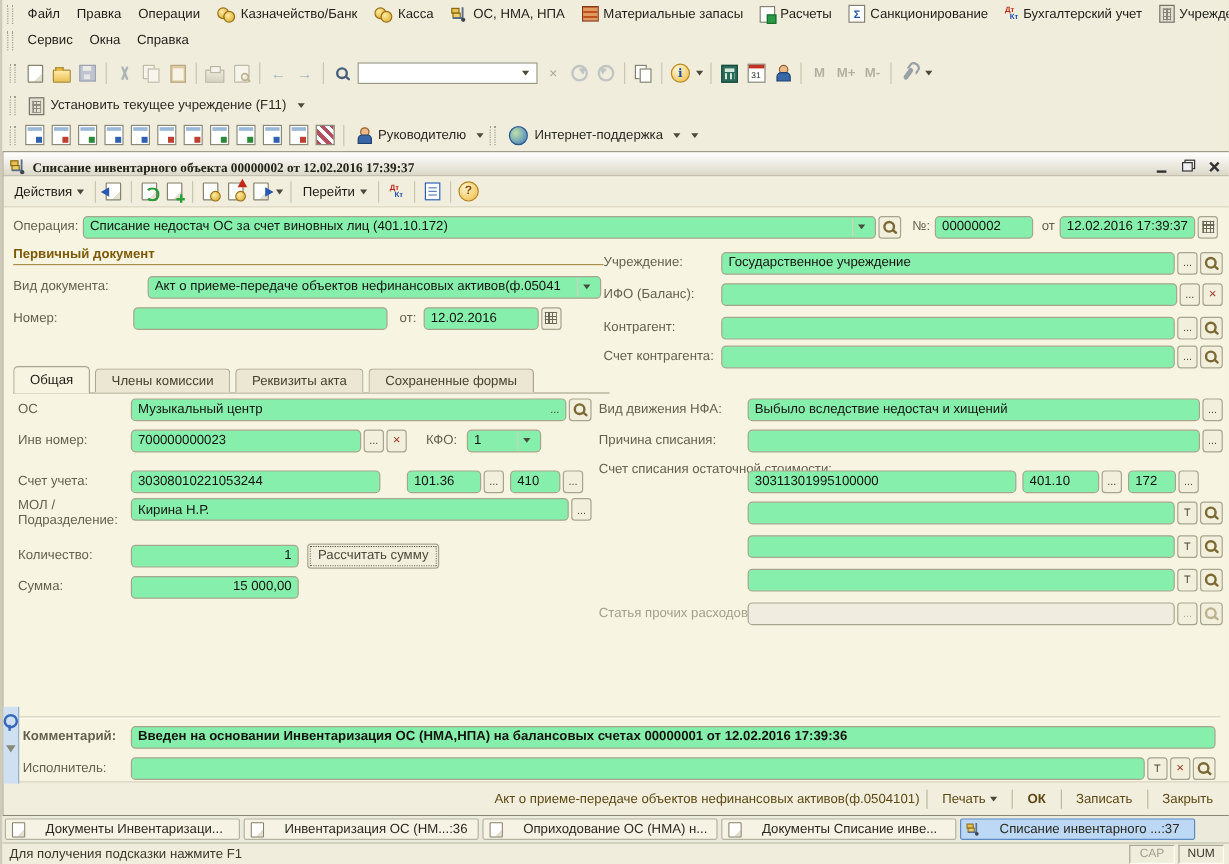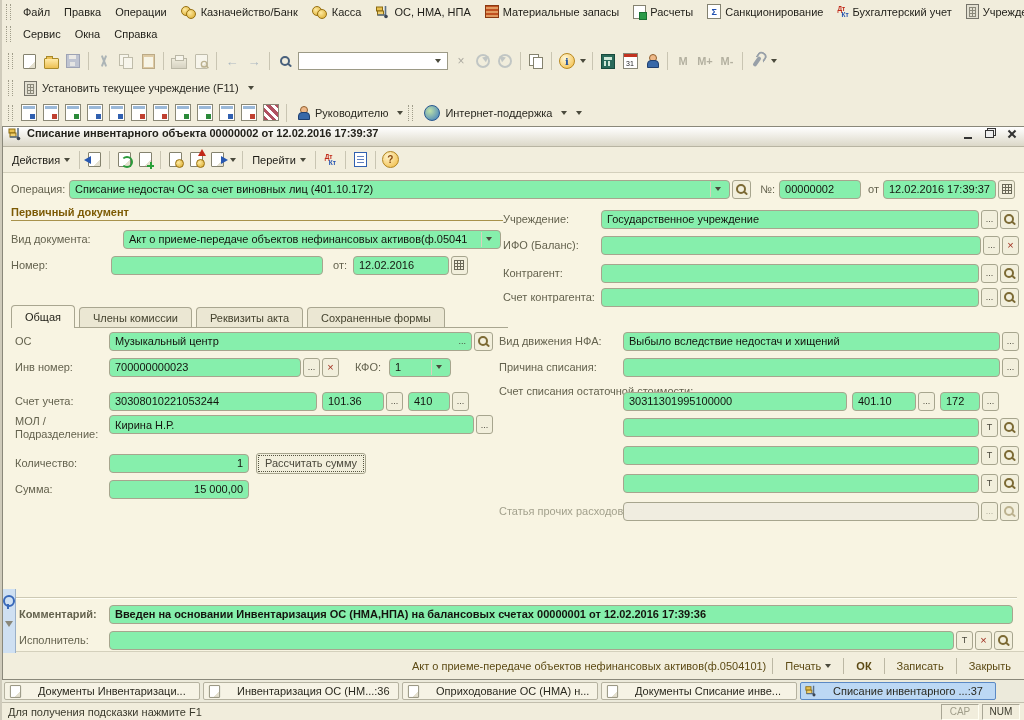--- a/index.html
+++ b/index.html
@@ -103,21 +103,21 @@
   .fbtn{height:19px;min-width:17px;box-sizing:border-box;background:#f2efdc;border:1px solid #a7a58e;border-radius:3px;display:flex;align-items:center;justify-content:center;font-size:9px;color:#4a483c;margin-left:2px;padding:0 2px;flex:none;}
   .calgrid{width:10px;height:10px;background:repeating-linear-gradient(0deg,#6a6858 0 1px,transparent 1px 3px),repeating-linear-gradient(90deg,#6a6858 0 1px,transparent 1px 3px);}
   .row{position:absolute;display:flex;align-items:center;height:20px;}
   .dis .fld{background:#f0ede0;}
   .dis .lbl{color:#a3a18d;}
   .dis .fbtn{color:#b0ae9c;}
   .dis .mg{opacity:.45;}
 
   
   .win{position:absolute;left:0;top:126px;width:1024px;height:554px;border:1px solid #8a887a;background:#f8f4e2;box-sizing:border-box;display:flex;flex-direction:column;}
-  .titlebar{height:19px;background:linear-gradient(#ffffff,#dcd8c8);display:flex;align-items:flex-start;gap:5px;padding:0 5px;border-bottom:1px solid #b8b4a2;}
+  .titlebar{height:19px;background:linear-gradient(#ffffff,#dcd8c8);display:flex;align-items:flex-end;gap:5px;padding:0 5px;border-bottom:1px solid #b8b4a2;font-family:Liberation Serif, serif;}
   .titlebar .t{font-weight:bold;color:#22211a;flex:1;white-space:nowrap;overflow:hidden;}
   .wb{width:17px;height:14px;display:flex;align-items:center;justify-content:center;position:relative;}
   .wb-min::before{content:"";width:8px;height:2px;background:#333;margin-top:7px;}
   .wb-rst::before{content:"";width:7px;height:6px;border:1px solid #333;background:#eee;box-shadow:2px -2px 0 -1px #eee,2px -2px 0 0 #333;}
   .wb-cls::before,.wb-cls::after{content:"";position:absolute;width:10px;height:2px;background:#333;}
   .wb-cls::before{transform:rotate(45deg);}.wb-cls::after{transform:rotate(-45deg);}
   .actionbar{height:25px;display:flex;align-items:center;padding:0 4px;background:#f2eedd;border-bottom:1px solid #d4d0bc;}
   .abtn{display:flex;align-items:center;gap:4px;padding:2px 5px;color:#1d1c16;}
   .abico{width:21px;height:21px;display:flex;align-items:center;justify-content:center;position:relative;flex:none;}
 
@@ -606,21 +606,21 @@
             <span class="dbtn">
               <span class="tri"></span>
             </span>
           </span>
       </div>
       <div class="row" style="top:218px;left:12px;width:478px;">
         <span class="lbl" style="width:94px;">Счет учета:</span>
         <span class="fld" style="width:208px;">
             <span class="val">30308010221053244</span>
           </span>
-        <span class="fld" style="width:62px;margin-left:5px;">
+        <span class="fld" style="width:62px;margin-left:22px;">
             <span class="val">101.36</span>
           </span>
         <span class="fbtn">
             <span>...</span>
           </span>
         <span class="fld" style="width:42px;margin-left:5px;">
             <span class="val">410</span>
           </span>
         <span class="fbtn">
             <span>...</span>

